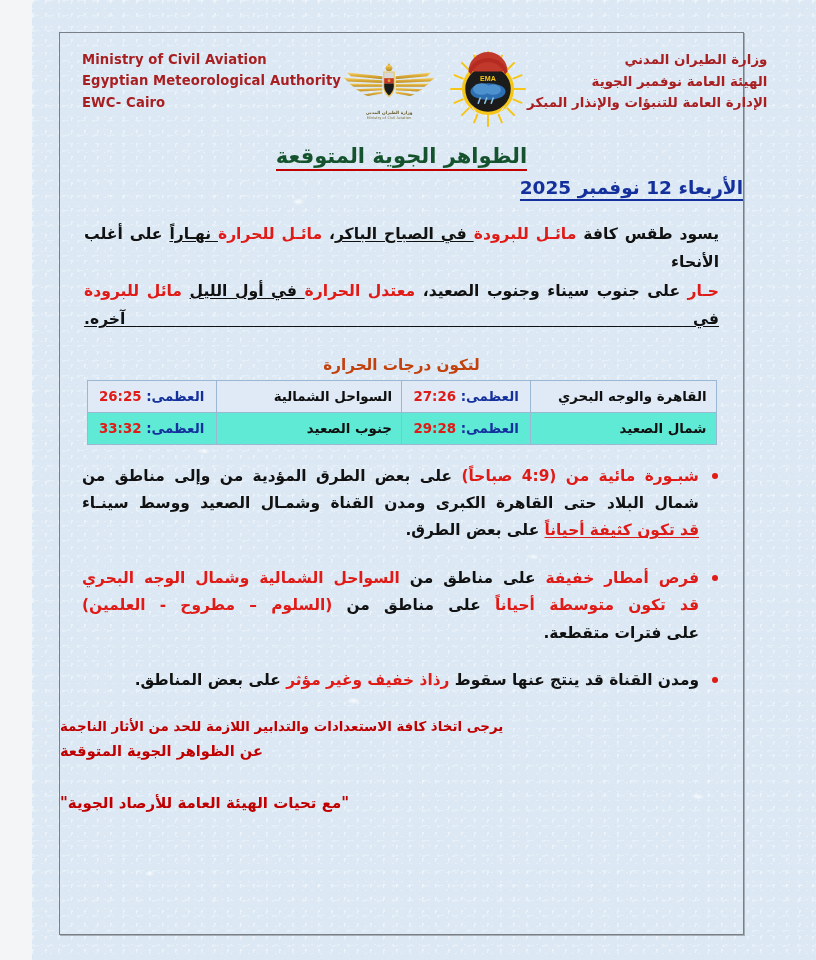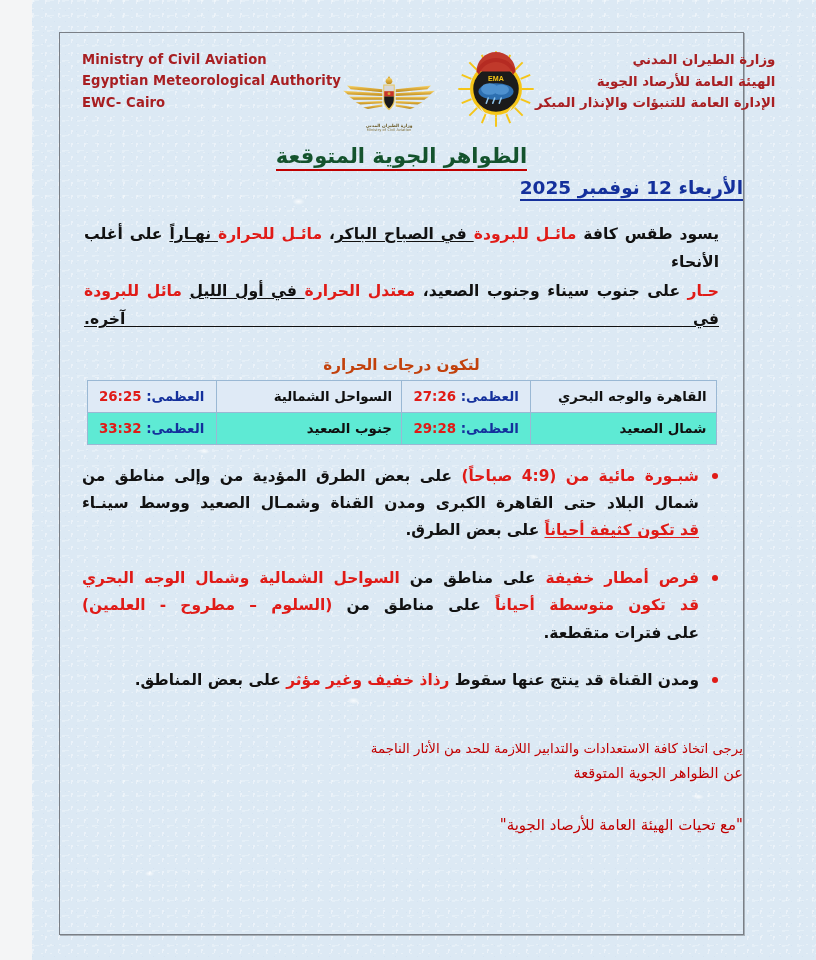--- a/index.html
+++ b/index.html
@@ -94,22 +94,22 @@
     direction: rtl;
     color: #a81f22;
     font-weight: bold;
     font-size: 13.4px;
     line-height: 1.62;
     text-align: right;
     white-space: nowrap;
   }
   .logos {
     display: flex;
-    align-items: flex-end;
-    gap: 20px;
+    align-items: center;
+    gap: 12px;
     margin-top: 1px;
   }
 
   
   .logo-mca { width: 96px; }
   .logo-mca .cap {
     text-align: center;
     margin-top: 1px;
     line-height: 1.15;
   }
@@ -211,24 +211,24 @@
     right: 3px;
     top: 10px;
     width: 6px; height: 6px;
     border-radius: 50%;
     background: #e01b17;
   }
 
   
   .footer {
     direction: rtl;
-    text-align: right;
+    text-align: left;
     color: #c00000;
-    font-weight: normal;
-    margin-top: 44px;
+    font-weight: bold;
+    margin-top: 22px;
   }
   .footer .f1 { font-size: 13.4px; line-height: 1.7; }
   .footer .f2 { font-size: 14.6px; line-height: 1.7; }
   .footer .f3 { font-size: 15px; margin-top: 30px; }
 </style>
 </head>
 <body>
 
 <div class="page-wrap">
   <div class="paper"></div>
@@ -324,21 +324,21 @@
                 <line x1="68" y1="74" x2="65" y2="82"></line>
               </g>
               <path d="M34 86 A28 28 0 0 0 86 86 L82 90 A25 25 0 0 1 38 90 Z" fill="#e8e8e8"></path>
             </svg>
           </div>
 
         </div>
 
         <div class="hdr-ar">
           <div>وزارة الطيران المدني</div>
-          <div>الهيئة العامة للأرصاد الجوية</div>
+          <div>الهيئة العامة نوفمبر الجوية</div>
           <div>الإدارة العامة للتنبؤات والإنذار المبكر</div>
         </div>
       </div>
 
       <div class="title-main">
         <span>الظواهر الجوية المتوقعة</span>
       </div>
       <div class="title-date">
         <span>الأربعاء 12 نوفمبر 2025</span>
       </div>

